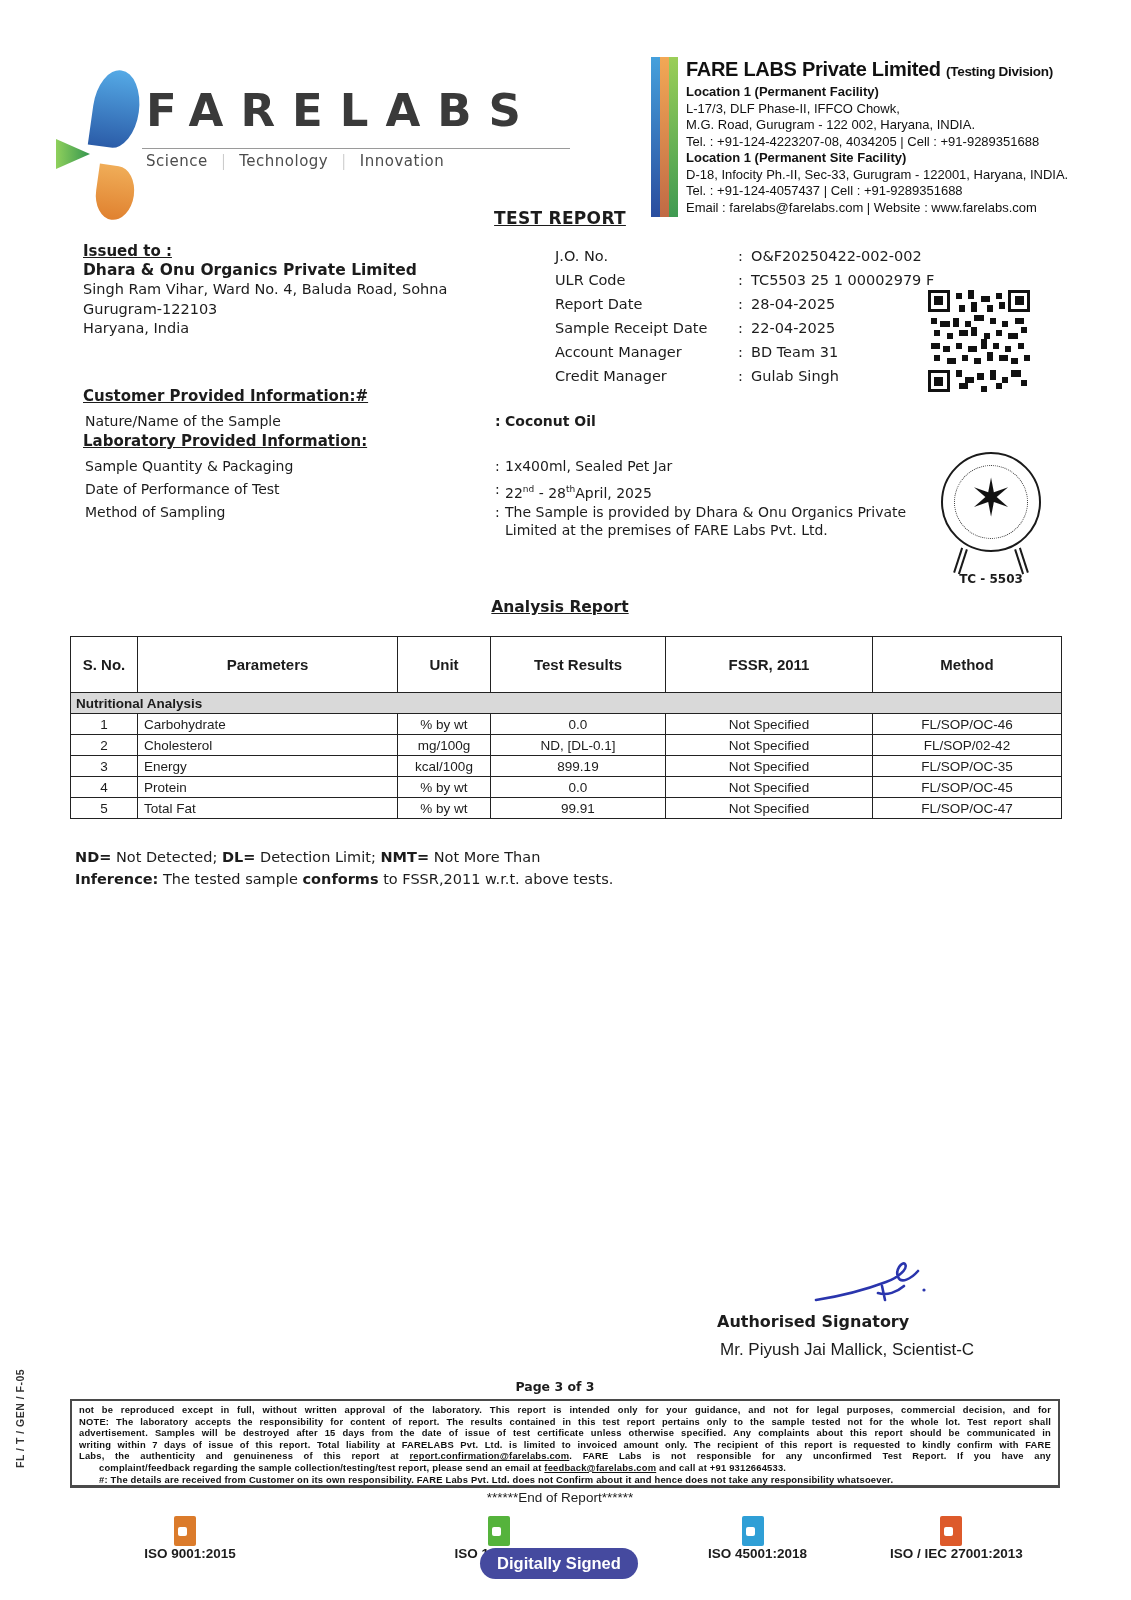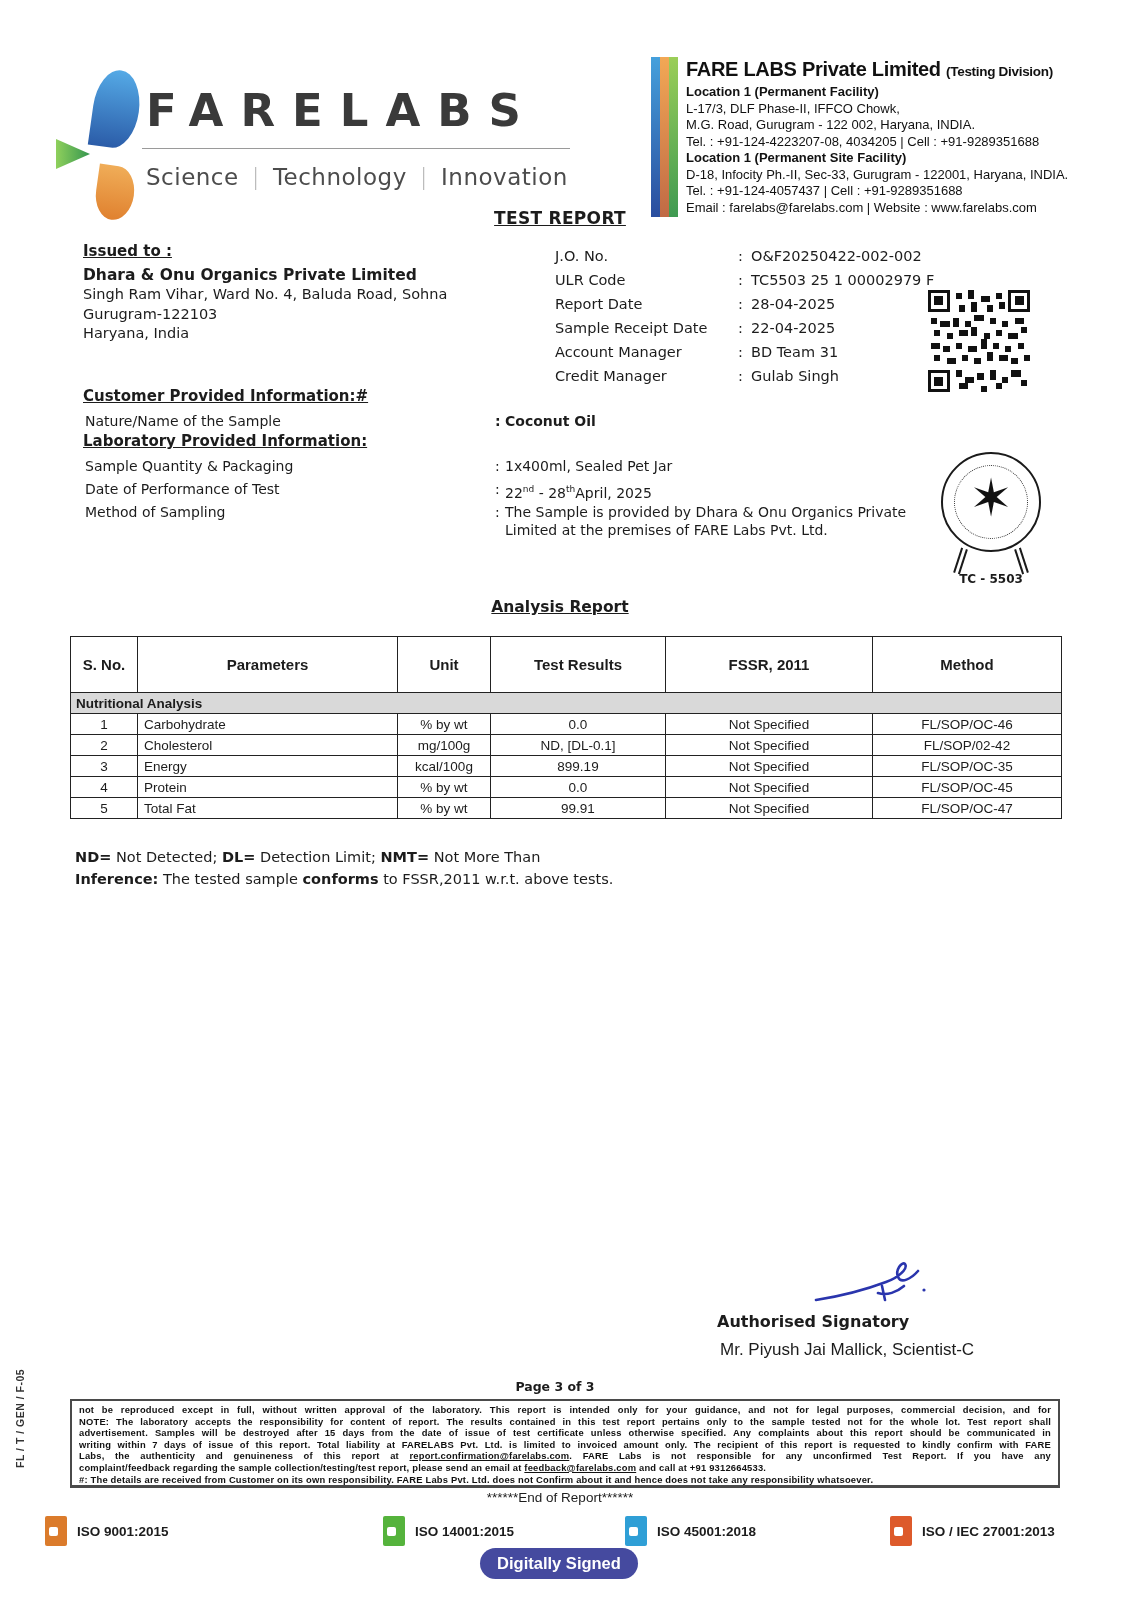--- a/index.html
+++ b/index.html
@@ -17,42 +17,42 @@
     border-radius:50% 50% 50% 0; transform:rotate(8deg); }
   .tri-green { position:absolute; left:-4px; top:77px; width:34px; height:30px;
     background:linear-gradient(90deg,#8fd05c 0%,#35964f 100%);
     clip-path:polygon(0 0,100% 50%,0 100%); }
   .drop-orange { position:absolute; left:36px; top:104px; width:38px; height:54px;
     background:linear-gradient(180deg,#f0ad58 0%,#e0812f 100%);
     border-radius:0 50% 50% 50%; transform:rotate(8deg); }
   .logo-text { position:absolute; left:80px; top:26px; width:440px;
     font-size:45px; font-weight:600; letter-spacing:17px; color:#3a3a3a; white-space:nowrap;margin-left:6px; }
   .logo-rule { position:absolute; left:82px; top:90px; width:428px; height:1px; background:#9a9a9a; }
-  .logo-tagline { position:absolute; left:86px; top:106px; width:430px;
-    font-size:23px; color:#4c4c4c; font-weight:400; letter-spacing:0.5px; white-space:nowrap; }
+  .logo-tagline { position:absolute; left:86px; top:94px; width:430px;
+    font-size:15px; color:#4c4c4c; font-weight:400; letter-spacing:0.5px; white-space:nowrap; }
   .logo-tagline .pipe { color:#b4b4b4; padding:0 13px; font-weight:300; }
   
   .company-block { position:absolute; left:651px; top:57px; width:410px; display:flex; }
   .color-bar { width:27px; height:160px; margin-right:8px; flex:none; display:flex; }
   .color-bar i { flex:1; display:block; }
   .stripe-blue { background:linear-gradient(180deg,#45a0dc 0%,#2a4d9e 100%); }
   .stripe-orange { background:linear-gradient(180deg,#f2a855 0%,#c06a45 100%); }
   .stripe-green { background:linear-gradient(180deg,#9bce58 0%,#3f9a52 100%); }
   .company-text { font-size:13px; line-height:16.5px; color:#111; font-weight:500;
     font-family:"Liberation Sans",sans-serif; }
   .company-name { font-size:20px; font-weight:700; line-height:24px; letter-spacing:-0.3px; }
   .company-name .division { font-size:13.5px; }
   .co-line { white-space:nowrap; }
   .co-line.bold { font-weight:700; }
   
   .test-report-title { position:absolute; left:0; top:208px; width:1120px; text-align:center;
     font-size:17px; font-weight:700; text-decoration:underline; letter-spacing:0.3px; }
   
   .issued-block { position:absolute; left:83px; top:242px; width:460px; font-size:14.5px; }
-  .issued-label { font-size:15px; font-weight:700; text-decoration:underline; margin-bottom:5px; }
+  .issued-label { font-size:15px; font-weight:700; text-decoration:underline; }
   .issued-name { font-size:15.5px; font-weight:700; line-height:20px; }
   .issued-addr { line-height:19.5px; }
   
   .meta-block { position:absolute; left:555px; top:244px; width:390px; font-size:14.5px; }
   .meta-row { display:flex; line-height:24px; }
   .meta-row .lbl { width:183px; flex:none; }
   .meta-row .sep { width:13px; flex:none; }
   .qr { position:absolute; left:928px; top:290px; width:102px; height:102px; }
   
   .sec-heading { position:absolute; left:83px; font-size:15px; font-weight:700; text-decoration:underline; }
@@ -98,26 +98,26 @@
   .sig-name { position:absolute; left:720px; top:1340px; font-size:17px;
     font-family:"Liberation Sans",sans-serif; }
   
   .page-num { position:absolute; left:0; top:1379px; width:1110px; text-align:center;
     font-size:12.5px; font-weight:700; }
   .note-box { position:absolute; left:70px; top:1399px; width:990px; height:89px;
     border:2px solid #4a4a4a; border-bottom-width:3px; padding:3px 7px 0 7px;
     font-size:9.4px; line-height:11.6px; font-weight:700; color:#111;
     font-family:"Liberation Sans",sans-serif; letter-spacing:0.2px; }
   .note-line { text-align:justify; text-align-last:justify; white-space:normal; }
-  .note-line.no-just { text-align:left; text-align-last:left; }
+  .note-line.no-just { text-align:left; text-align-last:left;margin-left:20px; }
   .note-link { text-decoration:underline; }
   .end-report { position:absolute; left:0; top:1490px; width:1120px; text-align:center;
     font-size:13.5px; font-family:"Liberation Sans",sans-serif; }
   .iso-row { position:absolute; left:45px; top:1516px; width:1010px; display:flex; }
-  .iso-item { display:flex; align-items:center; }
+  .iso-item { display:flex; align-items:center;flex-direction:column; }
   .iso-item .badge { width:22px; height:30px; border-radius:2px; margin-right:10px; position:relative; }
   .iso-item .badge i { position:absolute; left:4px; top:11px; width:9px; height:9px;
     background:#fff; border-radius:2px; display:block; }
   .iso-item .lbl { font-size:13.5px; font-weight:600; font-family:"Liberation Sans",sans-serif; }
   .iso-item.i0 { width:290px; } .iso-item.i1 { width:290px;padding-left:48px; } .iso-item.i2 { width:265px; }
   .digitally-signed { position:absolute; left:480px; top:1548px; width:158px; height:31px;
     background:#454a9f; border-radius:16px; color:#ffffff; font-size:16.5px; font-weight:700;
     text-align:center; line-height:30px; font-family:"Liberation Sans",sans-serif; }
   .side-label { position:absolute; left:14px; top:1318px; height:150px;
     writing-mode:vertical-lr; transform:rotate(180deg);

